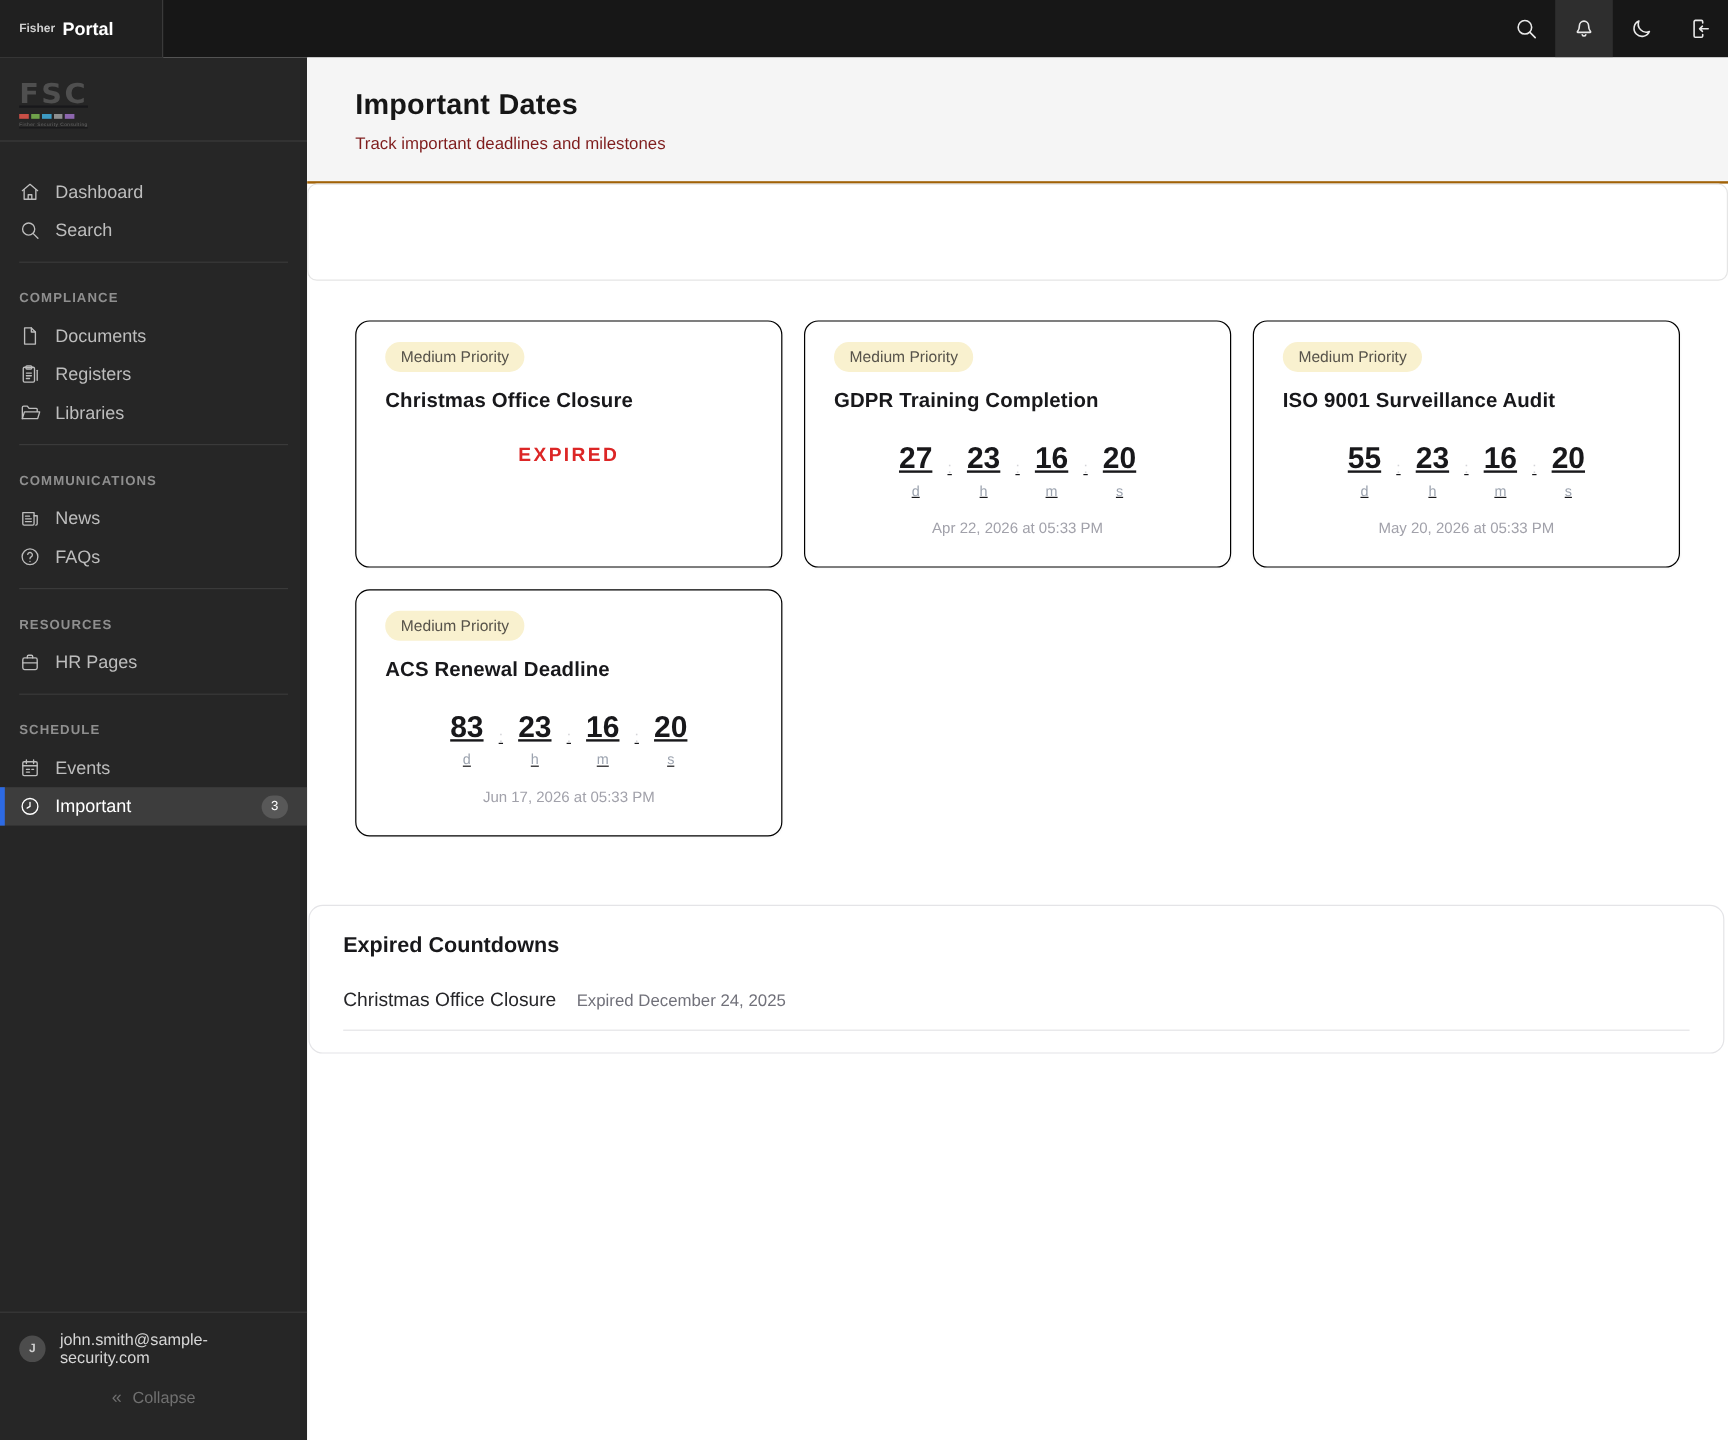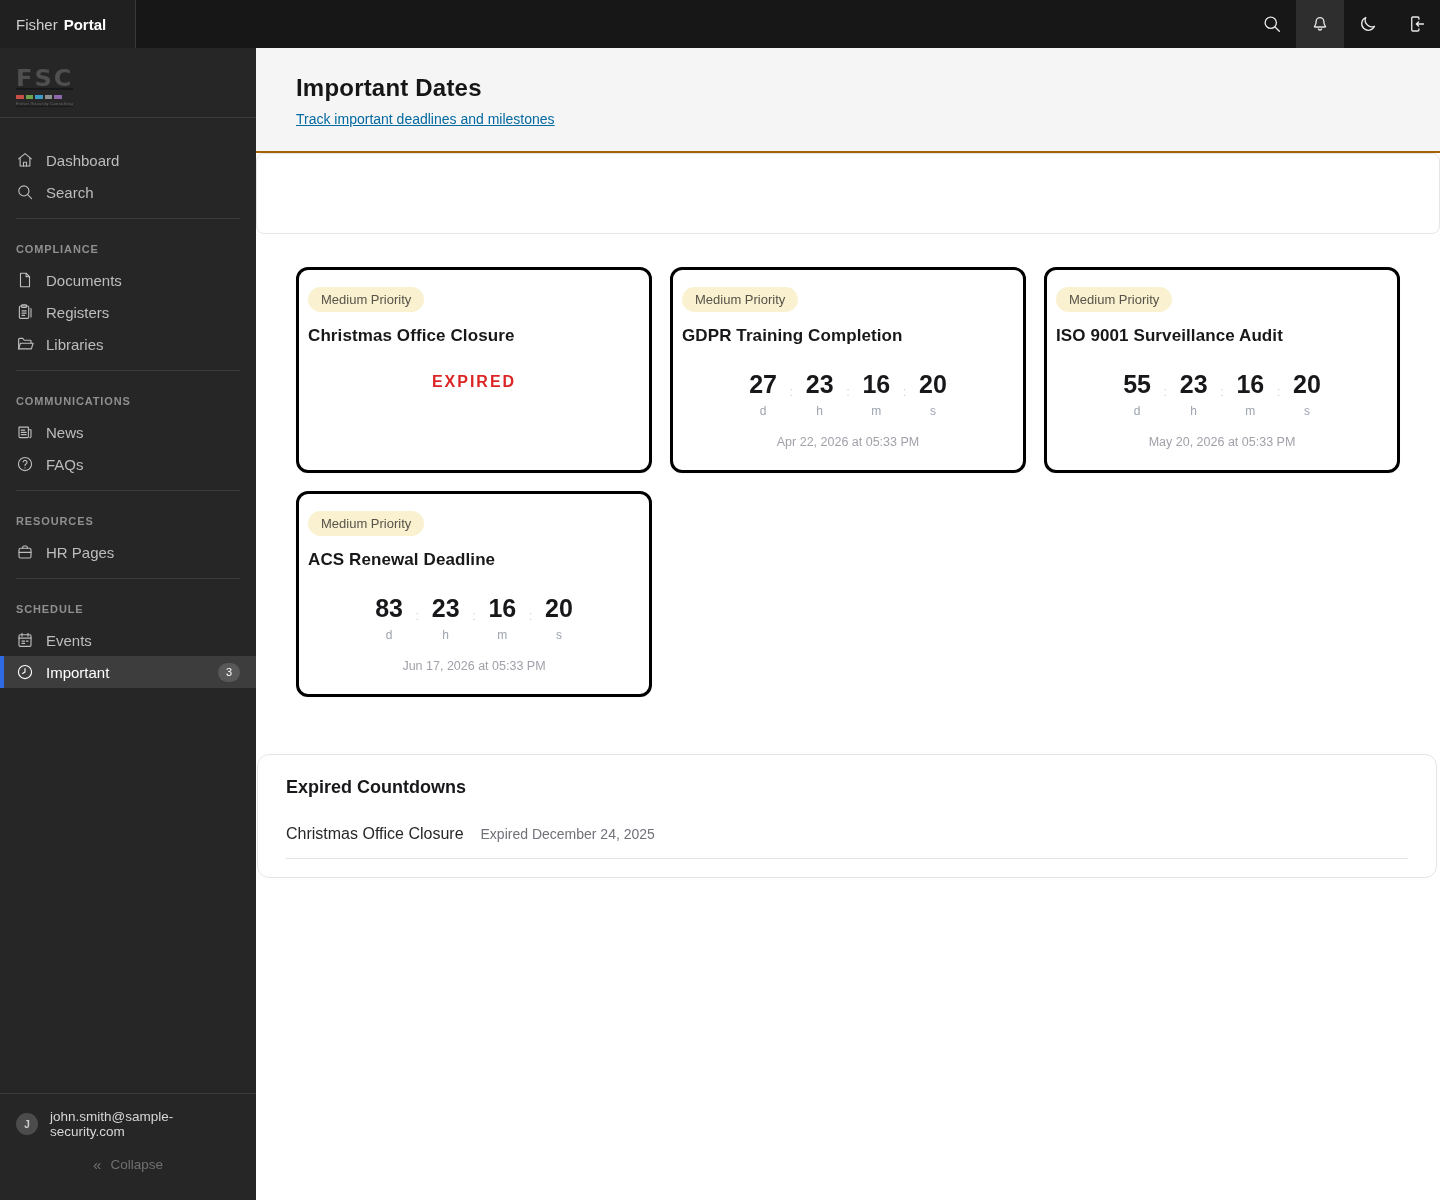--- a/index.html
+++ b/index.html
@@ -2,21 +2,21 @@
 <html style="--accent: #2d6ae3; --priority-bg: #f9f1cf; --priority-text: #57534a; --expired-red: #dc2626;"><head>
 <meta charset="utf-8">
 <style>
   * { margin:0; padding:0; box-sizing:border-box; }
   html,body { width:1440px; height:1200px; overflow:hidden; }
   body { font-family:"Liberation Sans",sans-serif; background:#ffffff; color:#18181b; }
 
   
   .topbar { height:48px; background:#171717; display:flex; align-items:stretch; }
   .brand { width:136px; background:#202020; border-right:1px solid #3a3a3a; display:flex; align-items:center; padding-left:16px; gap:6px; }
-  .brand-light { color:#cfcfcf; font-size:15px; font-weight:400; }
+  .brand-light { color:#cfcfcf; font-size:10px; font-weight:700; }
   .brand-bold { color:#ffffff; font-size:15px; font-weight:700; }
   .topbar-actions { margin-left:auto; display:flex; }
   .top-icon-btn { width:48px; height:48px; display:flex; align-items:center; justify-content:center; background:transparent; border:none; color:#e8e8e8; cursor:pointer; }
   .top-icon-btn.active { background:#2e2e2e; }
   .top-icon-btn .icon { width:20px; height:20px; }
 
   
   .shell { display:flex; height:1152px; }
 
   
@@ -38,28 +38,28 @@
   .user-row { display:flex; align-items:center; gap:12px; }
   .avatar { width:22px; height:22px; border-radius:50%; background:#4c4c4c; color:#cfcfcf; font-size:10px; font-weight:700; display:flex; align-items:center; justify-content:center; flex-shrink:0; }
   .user-email { color:#d6d6d6; font-size:13.5px; }
   .collapse-btn { margin:18px auto 0; display:flex; align-items:center; gap:9px; background:none; border:none; color:#707070; font-size:13.5px; cursor:pointer; font-family:inherit; }
   .collapse-chevrons { font-size:15px; line-height:1; }
 
   
   .main { flex:1; display:flex; flex-direction:column; background:#ffffff; min-width:0; }
   .page-header { height:105px; background:#f5f5f5; border-bottom:2px solid #a16207; padding:26px 40px 0; }
   .page-title { font-size:24px; font-weight:700; color:#161616; letter-spacing:.2px; }
-  .page-subtitle { margin-top:9px; font-size:14px; color:#0369a1;text-decoration:underline; }
+  .page-subtitle { margin-top:9px; font-size:14px; color:#7f1d1d; }
   .toolbar-panel { height:81px; background:#ffffff; border:1px solid #e5e5e5; border-radius:8px; }
 
   .cards-grid { display:grid; grid-template-columns:repeat(3,1fr); gap:18px; padding:33px 40px 0; }
-  .card { background:#ffffff; border:3px solid #000000; border-radius:12px; min-height:206px; padding:17px 9px 20px; box-shadow:0 1px 2px rgba(0,0,0,.03); }
+  .card { background:#ffffff; border:1px solid #000000; border-radius:12px; min-height:206px; padding:17px 24px 20px; box-shadow:0 1px 2px rgba(0,0,0,.03); }
   .priority-badge { display:inline-block; background:var(--priority-bg,#f9f1cf); color:var(--priority-text,#57534a); font-size:13px; padding:5px 13px; border-radius:999px; }
   .card-title { margin-top:14px; font-size:17px; font-weight:700; color:#18181b; letter-spacing:.1px; }
-  .countdown { display:flex; justify-content:center; align-items:flex-start; margin-top:26px; }
+  .countdown { display:flex; justify-content:center; align-items:flex-start; margin-top:26px;text-decoration:underline; }
   .cd-group { width:53px; text-align:center; }
   .cd-num { font-size:25px; font-weight:700; color:#18181b; line-height:1; }
   .cd-unit { margin-top:7px; font-size:12px; color:#9ca3af; }
   .cd-colon { color:#d4d4d8; font-size:13px; margin-top:12px; }
   .cd-date { margin-top:17px; text-align:center; font-size:12.5px; color:#a1a1aa; }
   .expired-label { margin-top:27px; text-align:center; font-size:16px; font-weight:700; letter-spacing:2px; color:var(--expired-red,#dc2626); }
 
   .expired-panel { margin:57px 3px 0 1px; background:#ffffff; border:1px solid #e4e4e7; border-radius:12px; padding:22px 28px 18px; }
   .expired-title { font-size:18px; font-weight:700; color:#18181b; }
   .expired-row { display:flex; align-items:baseline; gap:17px; padding:27px 0 15px; border-bottom:1px solid #e4e4e7; }

